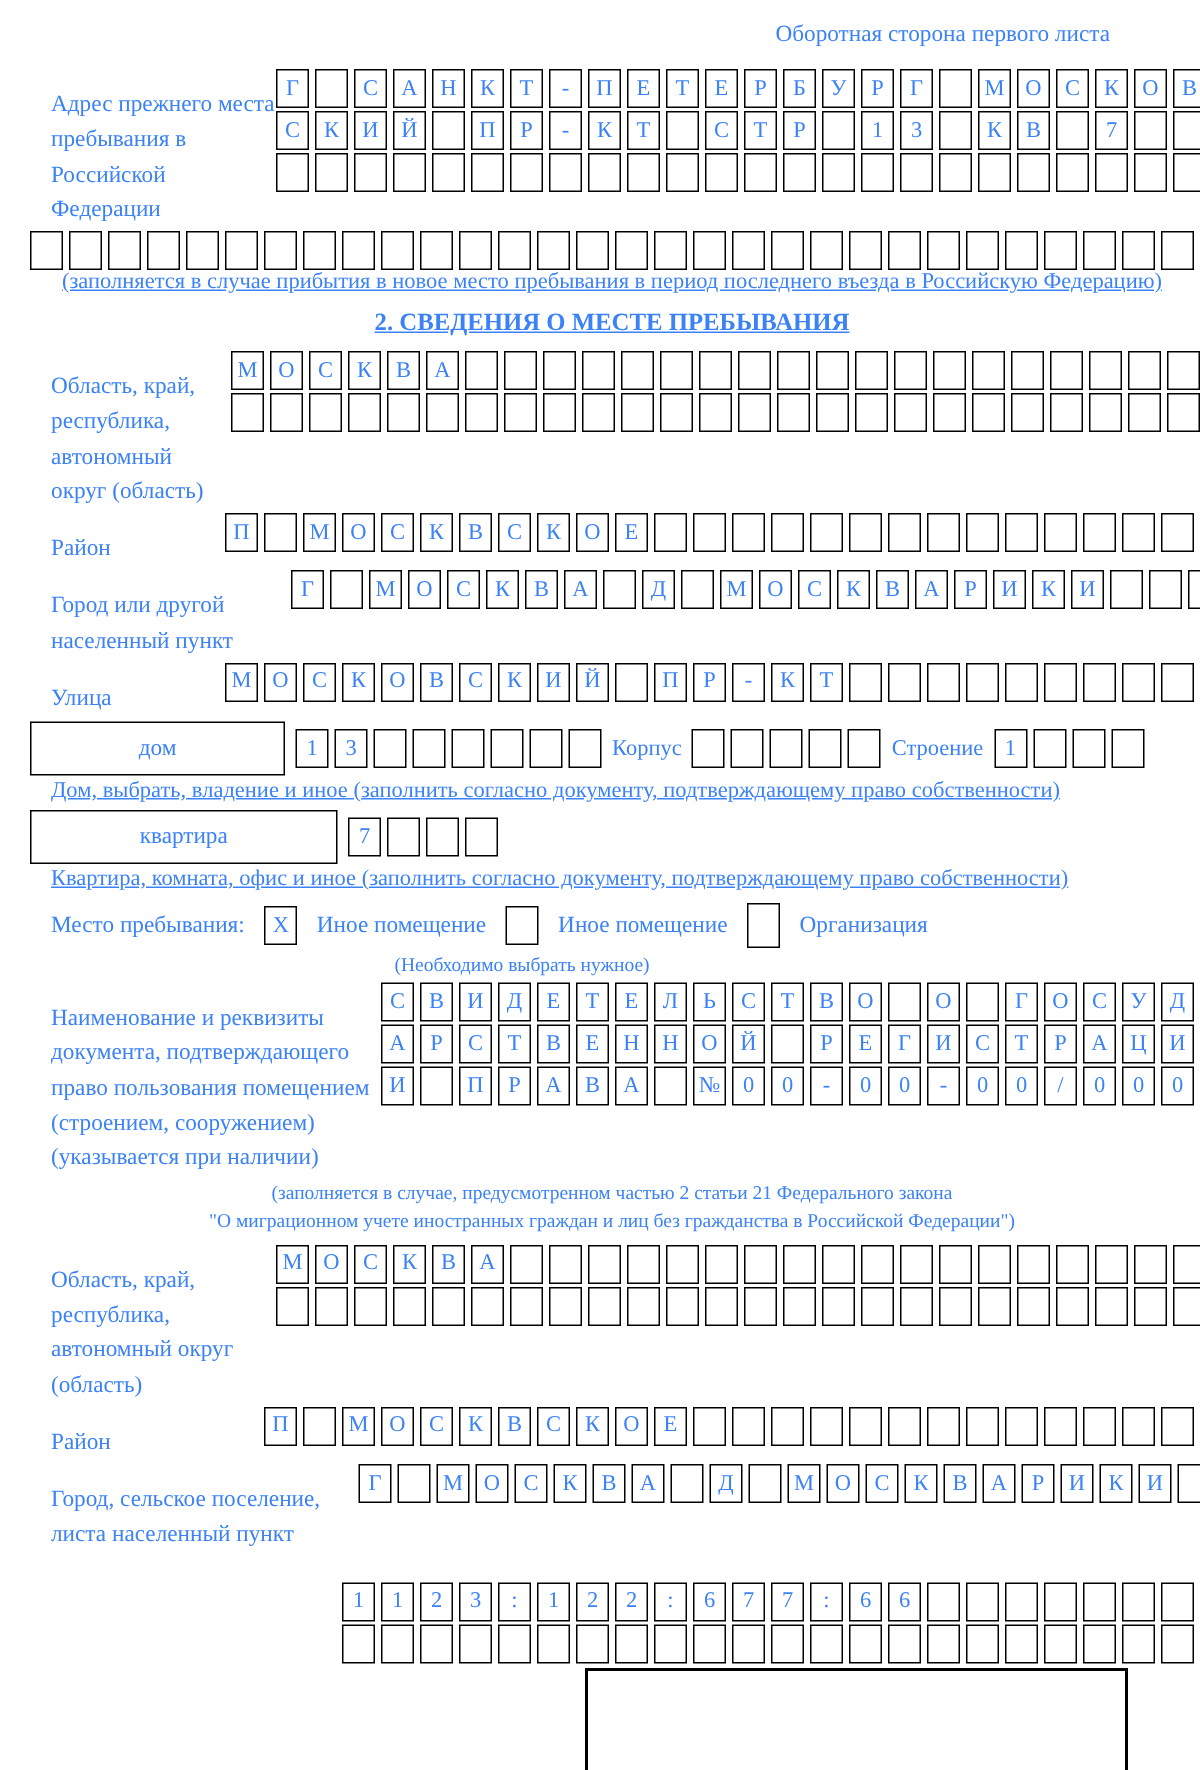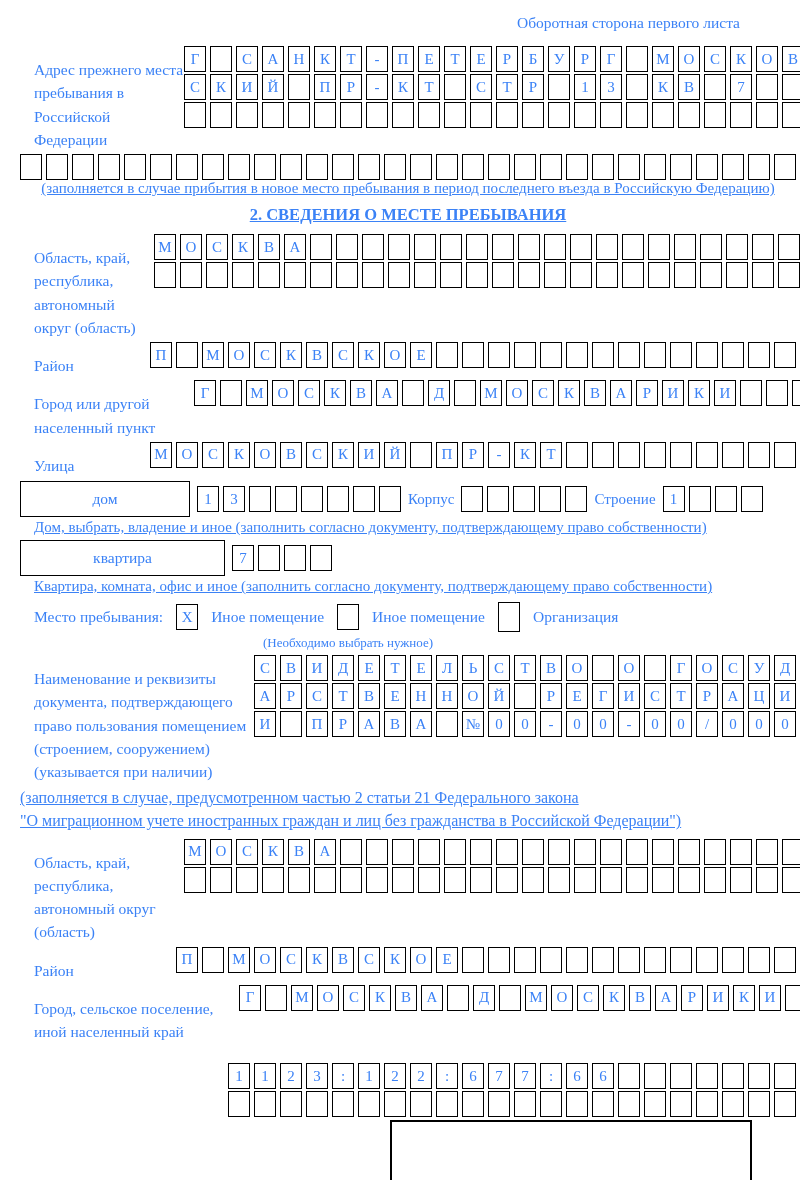--- a/index.html
+++ b/index.html
@@ -19,21 +19,21 @@
   .domline{display:flex;align-items:center;gap:7px;margin:4px 0 2px;}
   .wbox{border:1.7px solid #000;height:36px;display:flex;align-items:center;justify-content:center;font-size:15.5px;flex:0 0 auto;}
   .wbox-dom{width:170px;}
   .wbox-kv{width:205px;}
   .stayrow{display:flex;align-items:center;gap:9px;margin:7px 0 0;padding-left:14px;font-size:15.5px;}
   .stayrow .cell{margin:0 4px;}
   .choosenote{font-size:13px;text-align:center;margin:3px 120px 4px 0;}
   .mt16{margin-top:17px;}
   .stampwrap{width:382px;margin-left:auto;margin-right:34px;margin-top:2px;}
   .stampbox{width:362px;height:172px;border:2px solid #000;margin:0 auto;}
-  .notepair{font-size:16px;line-height:1.45;margin-bottom:6px;text-decoration:underline;}
+  .notepair{font-size:13px;text-align:center;line-height:1.45;margin-bottom:6px;}
 </style>
 </head>
 <body>
 
 <div class="page">
 
   <div class="hdr">Оборотная сторона первого листа</div>
 
   <div class="field">
     <div class="flabel w150">Адрес прежнего места пребывания в Российской Федерации</div>
@@ -528,21 +528,21 @@
           <div class="cell"></div>
           <div class="cell"></div>
           <div class="cell"></div>
           <div class="cell"></div>
           <div class="cell"></div>
         </div>
     </div>
   </div>
 
   <div class="field">
-    <div class="flabel w205">Город, сельское поселение, иной населенный край</div>
+    <div class="flabel w205">Город, сельское поселение, листа населенный пункт</div>
     <div class="rowstack">
       <div class="boxrow">
           <div class="cell">Г</div>
           <div class="cell"></div>
           <div class="cell">М</div>
           <div class="cell">О</div>
           <div class="cell">С</div>
           <div class="cell">К</div>
           <div class="cell">В</div>
           <div class="cell">А</div>

